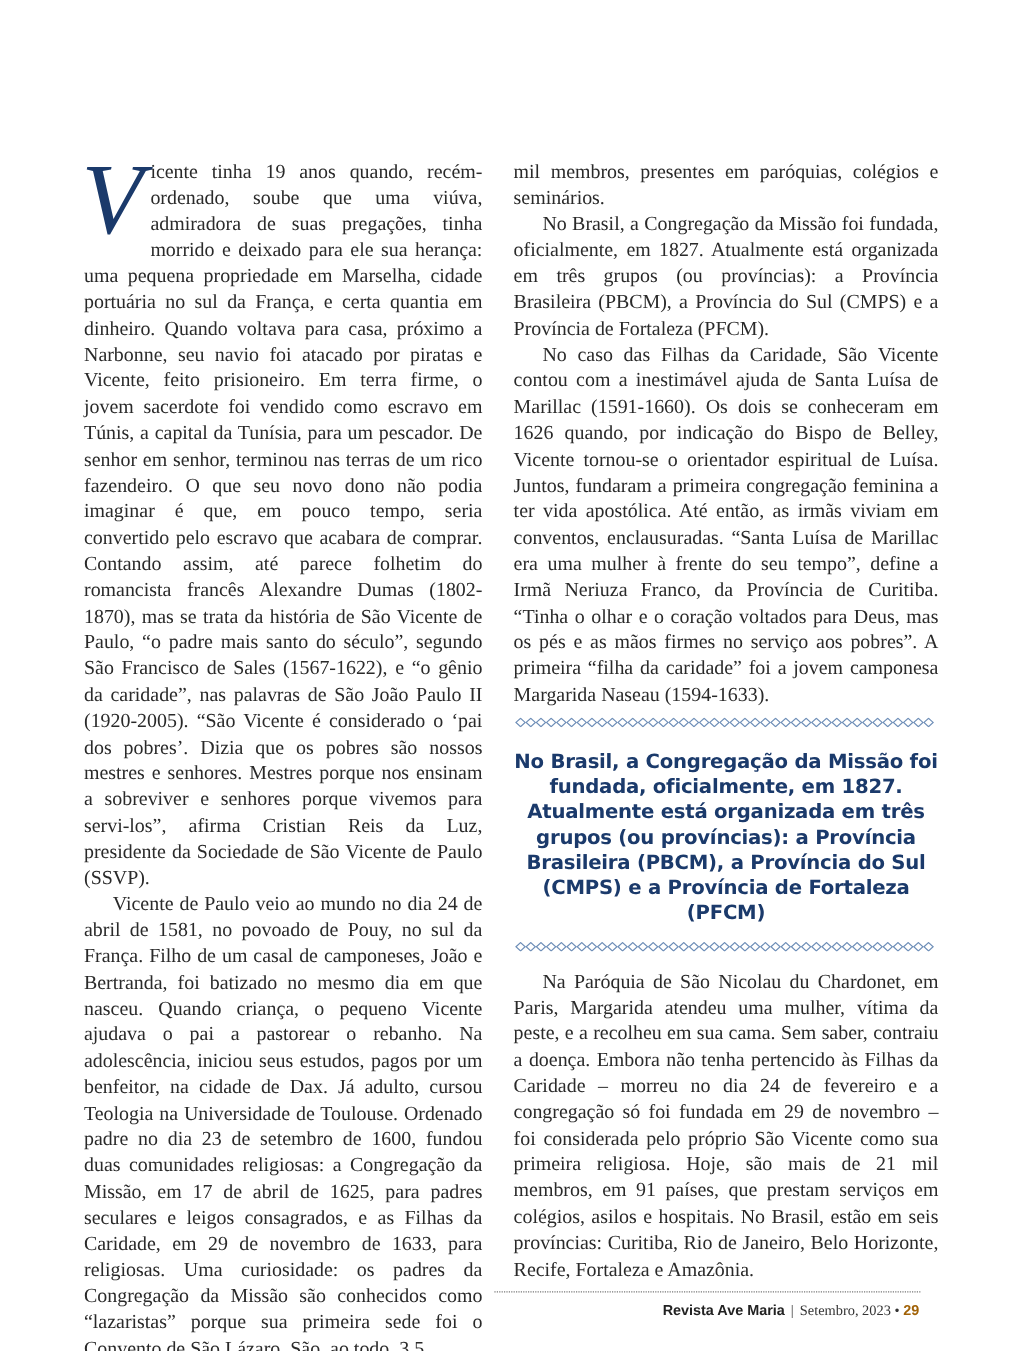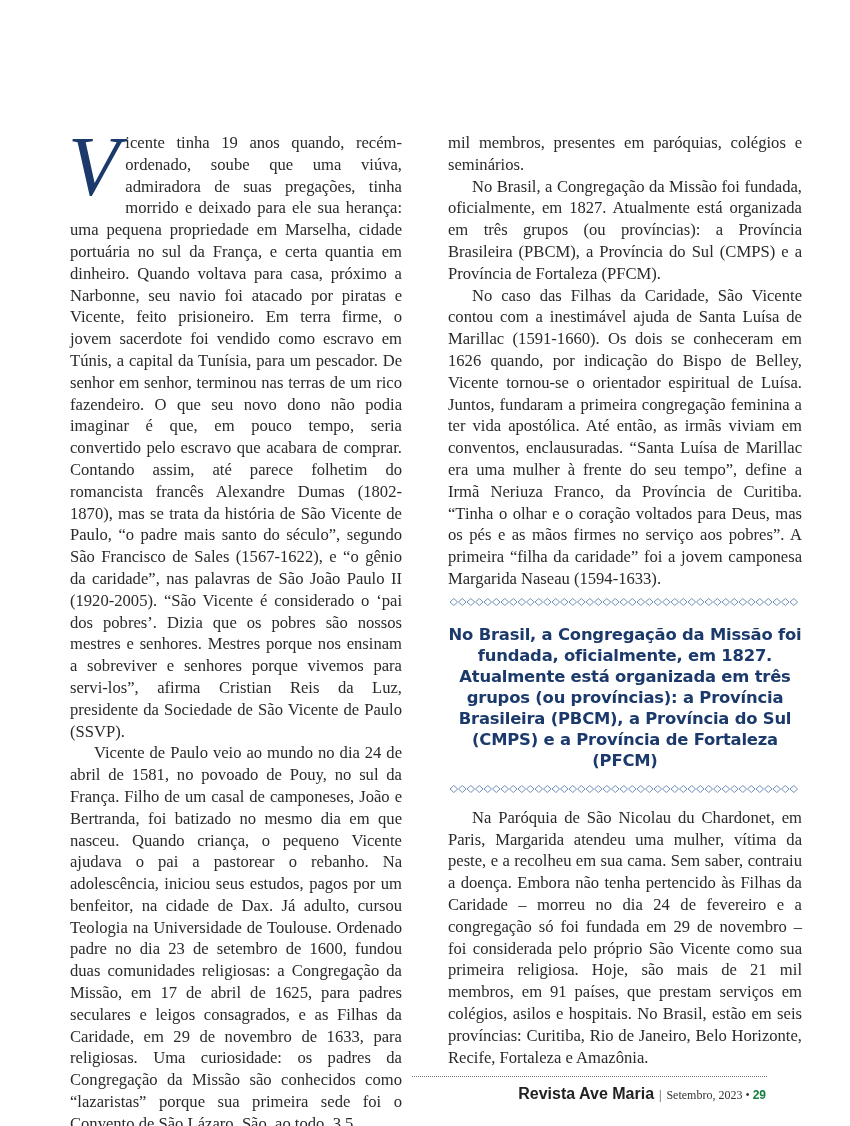--- a/index.html
+++ b/index.html
@@ -2,37 +2,37 @@
 <html><head>
 <meta charset="utf-8">
 <style>
   html, body { margin: 0; padding: 0; background: #ffffff; }
   body { width: 850px; height: 1126px; position: relative; overflow: hidden;
          font-family: "DejaVu Serif", "Liberation Serif", serif; color: #2a2a2a; }
   .col { position: absolute; top: 132px; width: 332px;
          font-family: "Liberation Serif", serif; font-size: 16.6px; line-height: 21.8px;
          text-align: justify; hyphens: none; }
   .col-left { left: 70px; }
-  .col-right { left: 448px; width: 354px; }
+  .col-right { left: 428px; width: 354px; }
   .col p { margin: 0; }
   .col p.indent { text-indent: 24px; }
   .dropcap { float: left; font-family: "Liberation Serif", serif; font-size: 84px; line-height: 62px;
              color: #1b3a6b; margin: 4px 6px 0 -2px; height: 62px; font-style: italic; }
   .diamond-rule { height: 8px; margin: 8px 0; position: relative; }
   .diamond-rule svg { display: block; }
   .pullquote { font-family: "DejaVu Sans", "Liberation Sans", sans-serif; font-weight: bold;
                color: #1b3a6b; font-size: 16.4px; line-height: 21px; text-align: center;
                margin: 18px 0 14px 0; letter-spacing: -0.2px; }
   .footer-rule { position: absolute; left: 412px; top: 1076px; width: 355px; height: 0;
                  border-top: 1px dotted #777; }
   .footer { position: absolute; right: 84px; top: 1085px; font-size: 12px; color: #333;
             font-family: "Liberation Serif", serif; }
-  .footer .mag { font-family: "Liberation Sans", sans-serif; font-weight: bold; font-size: 16px; color: #222; }
+  .footer .mag { font-family: "Liberation Sans", sans-serif; font-weight: bold; font-size: 12px; color: #222; }
   .footer .sep { margin: 0 5px; }
-  .footer .page { font-family: "Liberation Sans", sans-serif; font-weight: bold; color: #15803d; }
+  .footer .page { font-family: "Liberation Sans", sans-serif; font-weight: bold; color: #a16207; }
 </style>
 </head>
 <body>
 
 <div class="col col-left">
   <p><span class="dropcap">V</span><span>icente tinha 19 anos quando, recém-ordenado, soube que uma viúva, admiradora de suas pregações, tinha morrido e deixado para ele sua herança: uma pequena propriedade em Marselha, cidade portuária no sul da França, e certa quantia em dinheiro. Quando voltava para casa, próximo a Narbonne, seu navio foi atacado por piratas e Vicente, feito prisioneiro. Em terra firme, o jovem sacerdote foi vendido como escravo em Túnis, a capital da Tunísia, para um pescador. De senhor em senhor, terminou nas terras de um rico fazendeiro. O que seu novo dono não podia imaginar é que, em pouco tempo, seria convertido pelo escravo que acabara de comprar. Contando assim, até parece folhetim do romancista francês Alexandre Dumas (1802-1870), mas se trata da história de São Vicente de Paulo, “o padre mais santo do século”, segundo São Francisco de Sales (1567-1622), e “o gênio da caridade”, nas palavras de São João Paulo II (1920-2005). “São Vicente é considerado o ‘pai dos pobres’. Dizia que os pobres são nossos mestres e senhores. Mestres porque nos ensinam a sobreviver e senhores porque vivemos para servi-los”, afirma Cristian Reis da Luz, presidente da Sociedade de São Vicente de Paulo (SSVP).</span></p>
   <p class="indent">Vicente de Paulo veio ao mundo no dia 24 de abril de 1581, no povoado de Pouy, no sul da França. Filho de um casal de camponeses, João e Bertranda, foi batizado no mesmo dia em que nasceu. Quando criança, o pequeno Vicente ajudava o pai a pastorear o rebanho. Na adolescência, iniciou seus estudos, pagos por um benfeitor, na cidade de Dax. Já adulto, cursou Teologia na Universidade de Toulouse. Ordenado padre no dia 23 de setembro de 1600, fundou duas comunidades religiosas: a Congregação da Missão, em 17 de abril de 1625, para padres seculares e leigos consagrados, e as Filhas da Caridade, em 29 de novembro de 1633, para religiosas. Uma curiosidade: os padres da Congregação da Missão são conhecidos como “lazaristas” porque sua primeira sede foi o Convento de São Lázaro. São, ao todo, 3,5</p>
 </div>
 
 <div class="col col-right">

